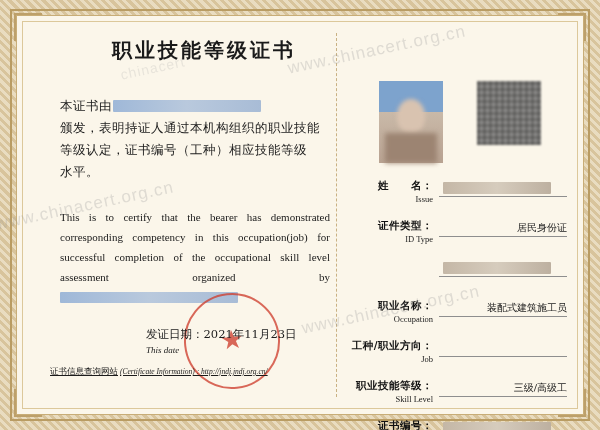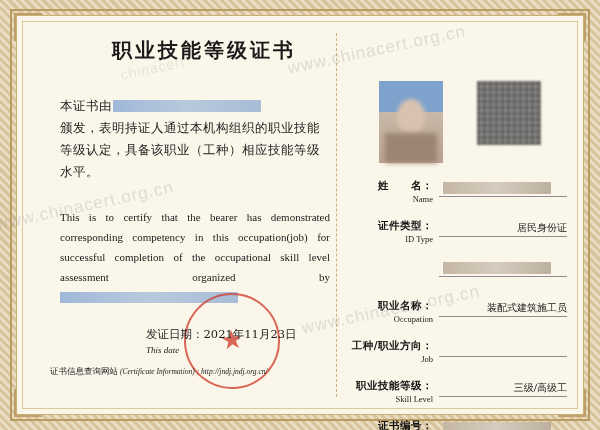--- a/index.html
+++ b/index.html
@@ -144,20 +144,21 @@
   }
 
   
   .footer {
     position: absolute;
     left: 24px; top: 340px;
     width: 300px;
     font-size: 9px;
     color: #1b1b1b;
     line-height: 13px;
+    text-decoration: underline;
   }
   .footer .cn {
     font-family: "DejaVu Serif", serif;
     font-size: 8.5px;
   }
   .footer .en {
     font-family: "Liberation Serif", serif;
     font-size: 7.5px;
     font-style: italic;
   }
@@ -315,21 +316,21 @@
   <div class="corner bl"></div>
   <div class="corner br"></div>
 
   <div class="content">
 
     <div class="title-cn">职业技能等级证书</div>
 
     <div class="para-cn">
       <span>本证书由</span><span class="redact r-blue" style="width:148px"></span><br>
       <span>颁发，表明持证人通过本机构组织的职业技能</span><br>
-      <span>等级认定，具备该职业（工种）相应技能等级</span><br>
+      <span>等级认定，证书编号（工种）相应技能等级</span><br>
       <span>水平。</span>
     </div>
 
     <div class="para-en">
       <span>This is to certify that the bearer has demonstrated corresponding competency in this occupation(job) for successful completion of the occupational skill level assessment organized</span>
       <span>by</span><span class="redact r-blue" style="width:178px"></span>
     </div>
 
     <div class="seal">
       <div class="star">★</div>
@@ -355,21 +356,21 @@
         <div class="body"></div>
       </div>
 
       <div class="qr"></div>
 
       <div class="fields">
 
         <div class="field-row">
           <div class="field-label">
             <span class="cn">姓　　名：</span>
-            <span class="en">Name</span>
+            <span class="en">Issue</span>
           </div>
           <div class="field-value redacted"></div>
         </div>
 
         <div class="field-row">
           <div class="field-label">
             <span class="cn">证件类型：</span>
             <span class="en">ID Type</span>
           </div>
           <div class="field-value">居民身份证</div>

